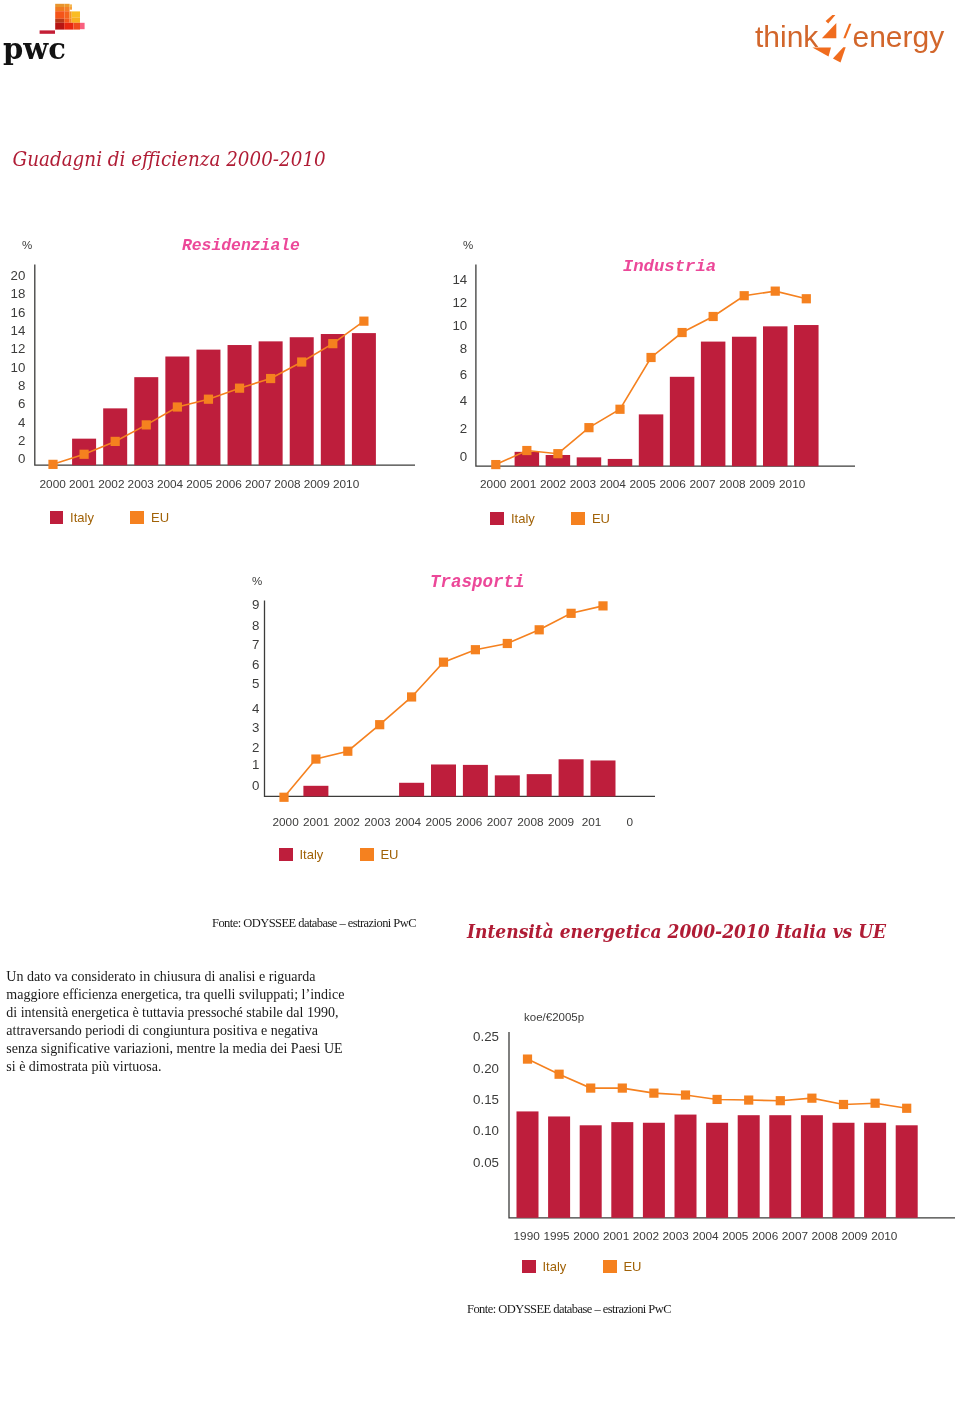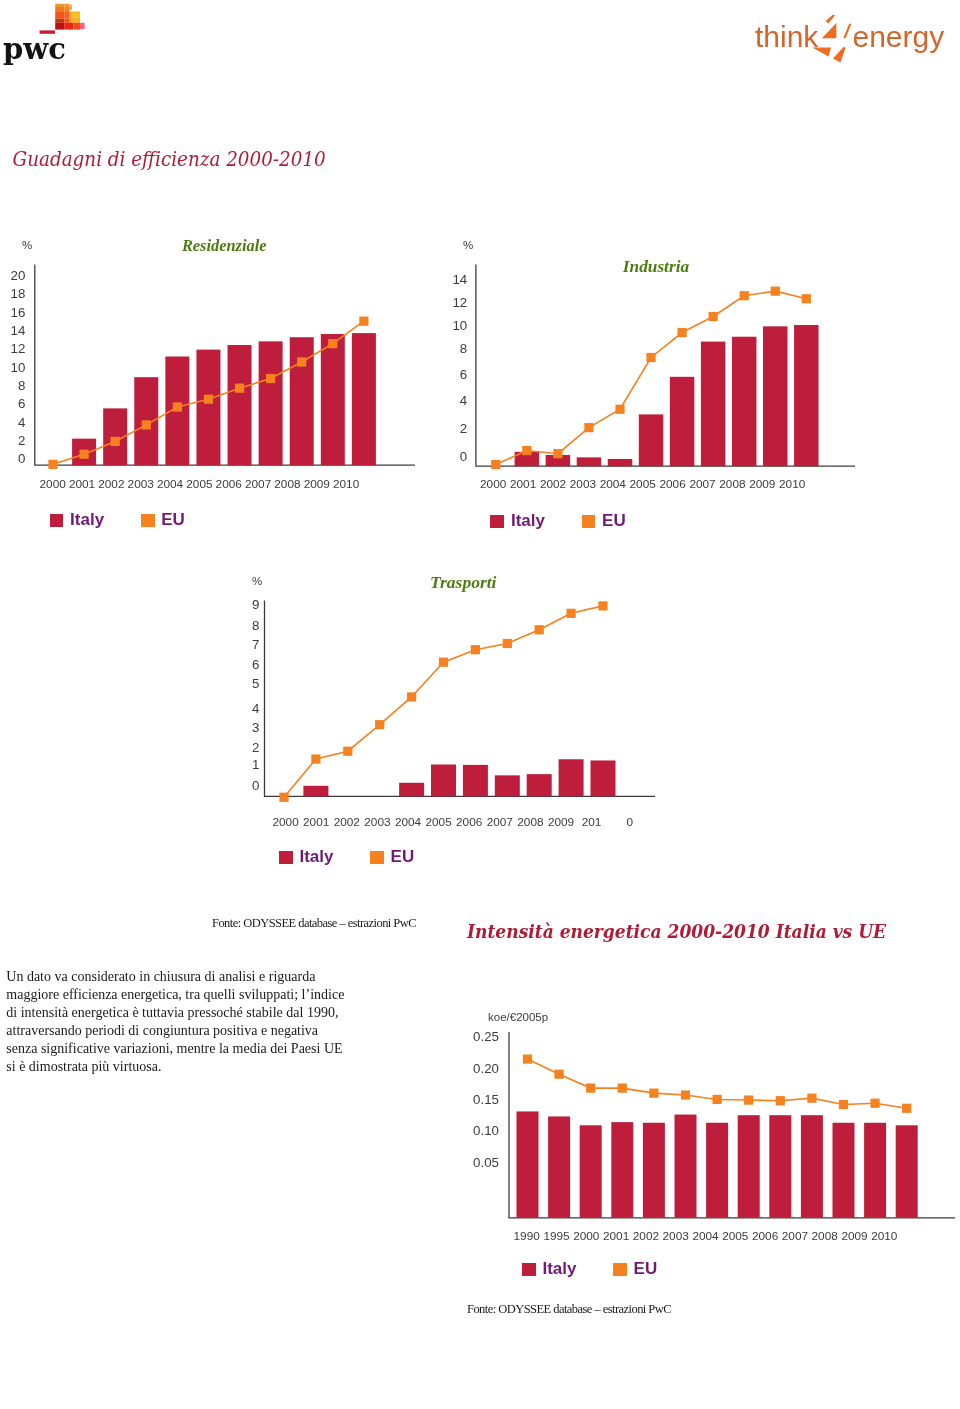--- a/index.html
+++ b/index.html
@@ -8,26 +8,26 @@
        font-family:"Liberation Sans",sans-serif;}
   .abs{position:absolute;}
 
   
   #pwc-logo{left:0px;top:0px;width:100px;height:70px;}
   #t4e-logo{left:754.6px;top:14.6px;width:210px;height:62px;}
 
   
   #page-title{left:12.5px;top:148.5px;font-family:"DejaVu Serif Condensed","DejaVu Serif",serif;
     font-weight:normal;font-style:italic;font-size:20.4px;color:#b01c35;white-space:nowrap;line-height:1;}
-  .ctitle{position:absolute;font-family:Liberation Serif, serif;font-weight:bold;
-    font-style:italic;color:#4d7c0f;white-space:nowrap;line-height:1;}
+  .ctitle{position:absolute;font-family:Liberation Mono, monospace;font-weight:bold;
+    font-style:italic;color:#ec4899;white-space:nowrap;line-height:1;}
   .unit{position:absolute;font-size:11.5px;color:#3c3c3b;white-space:nowrap;}
   .legend{position:absolute;display:flex;align-items:center;}
   .legend .sw{width:13.9px;height:13.2px;display:inline-block;}
-  .legend .lb{font-size:17px;color:#701a75;margin-left:6.7px;white-space:nowrap;font-weight:bold;}
+  .legend .lb{font-size:13px;color:#a16207;margin-left:6.7px;white-space:nowrap;}
   .legend .gap{display:inline-block;}
 
   
   #source1{position:absolute;left:212px;top:915.6px;font-family:"Liberation Serif",serif;
     font-size:12.5px;letter-spacing:-0.55px;color:#1a1a1a;white-space:nowrap;}
   #source2{position:absolute;left:467px;top:1302px;font-family:"Liberation Serif",serif;
     font-size:12.5px;letter-spacing:-0.55px;color:#1a1a1a;white-space:nowrap;}
   #bodytext{position:absolute;left:6.3px;top:967.5px;width:420px;font-family:"Liberation Serif",serif;
     font-size:14px;line-height:18.15px;color:#1a1a1a;}
   #bodytext .ln{display:block;white-space:nowrap;}
@@ -323,21 +323,21 @@
         <text x="675.70" y="1240" text-anchor="middle" font-family="'Liberation Sans',sans-serif" font-size="11.8" fill="#3c3c3b">2003</text>
         <text x="705.50" y="1240" text-anchor="middle" font-family="'Liberation Sans',sans-serif" font-size="11.8" fill="#3c3c3b">2004</text>
         <text x="735.30" y="1240" text-anchor="middle" font-family="'Liberation Sans',sans-serif" font-size="11.8" fill="#3c3c3b">2005</text>
         <text x="765.10" y="1240" text-anchor="middle" font-family="'Liberation Sans',sans-serif" font-size="11.8" fill="#3c3c3b">2006</text>
         <text x="794.90" y="1240" text-anchor="middle" font-family="'Liberation Sans',sans-serif" font-size="11.8" fill="#3c3c3b">2007</text>
         <text x="824.70" y="1240" text-anchor="middle" font-family="'Liberation Sans',sans-serif" font-size="11.8" fill="#3c3c3b">2008</text>
         <text x="854.50" y="1240" text-anchor="middle" font-family="'Liberation Sans',sans-serif" font-size="11.8" fill="#3c3c3b">2009</text>
         <text x="884.30" y="1240" text-anchor="middle" font-family="'Liberation Sans',sans-serif" font-size="11.8" fill="#3c3c3b">2010</text>
       </g>
     </svg>
-    <div class="unit" style="left: 488px; top: 1011px;">koe/€2005p</div>
+    <div class="unit" style="left: 524px; top: 1011px;">koe/€2005p</div>
     <div class="legend" style="left: 521.9px; top: 1259.2px;">
       <span class="sw" style="background: rgb(190, 30, 60);"></span>
       <span class="lb">Italy</span>
       <span class="gap" style="width: 36.5px;"></span>
       <span class="sw" style="background: rgb(245, 129, 31);"></span>
       <span class="lb">EU</span>
     </div>
   </div>
 
 <div id="source1">Fonte: ODYSSEE database – estrazioni PwC</div>

